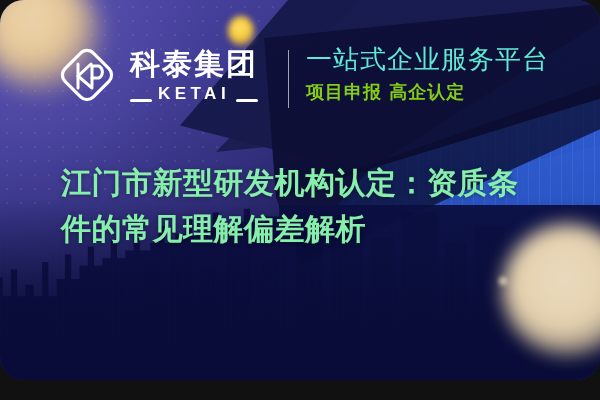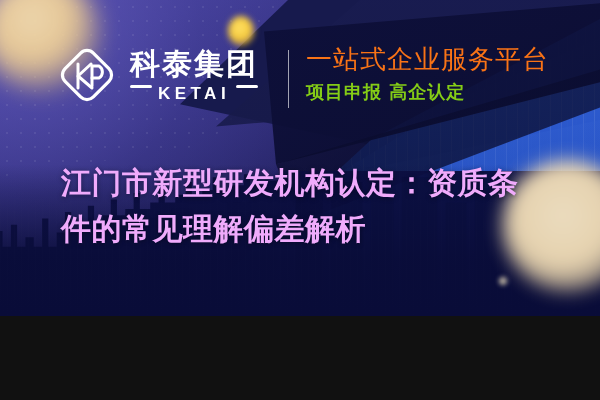--- a/index.html
+++ b/index.html
@@ -3,24 +3,25 @@
 <meta charset="utf-8">
 <style>
   html, body {
     margin: 0;
     padding: 0;
     background: #111;
   }
   #banner {
     position: relative;
     width: 600px;
-    height: 316px;
+    height: 380px;
     overflow: hidden;
     font-family: "Liberation Sans", "DejaVu Sans", sans-serif;
     background: #1c1e52;
+    border-radius: 24px;
   }
 
   
   .layer { position: absolute; inset: 0; }
 
   .bg-base {
     background:
       linear-gradient(155deg,
         #4a45a0 0%,
         #3e3b92 16%,
@@ -169,21 +170,21 @@
     color: #ffffff;
     font-size: 30px;
     font-weight: 700;
     letter-spacing: 2px;
     line-height: 1.05;
     white-space: nowrap;
     font-family: "DejaVu Sans", "Liberation Sans", sans-serif;
   }
   .wordmark-en-row {
     display: flex;
-    align-items: flex-start;
+    align-items: flex-end;
     gap: 6px;
     margin-top: 5px;
     width: 100%;
   }
   .wm-dash { flex: 1; height: 3px; background: #ffffff; border-radius: 2px; }
   .wordmark-en {
     color: #ffffff;
     font-size: 17px;
     font-weight: 700;
     letter-spacing: 4.5px;
@@ -201,21 +202,21 @@
     background: rgba(255,255,255,0.62);
   }
 
   
   .tagline {
     position: absolute;
     left: 306px;
     top: 44px;
   }
   .tagline-main {
-    color: #f97316;
+    color: #5eead4;
     font-size: 26px;
     font-weight: 400;
     letter-spacing: 1px;
     line-height: 1.18;
     white-space: nowrap;
     font-family: "DejaVu Sans", "Liberation Sans", sans-serif;
   }
   .tagline-sub {
     color: #84cc16;
     font-size: 18px;
@@ -226,21 +227,21 @@
     white-space: nowrap;
     font-family: "DejaVu Sans", "Liberation Sans", sans-serif;
   }
 
   
   .headline {
     position: absolute;
     left: 61px;
     top: 160px;
     width: 470px;
-    color: #f0abfc;
+    color: #86efac;
     font-size: 30px;
     font-weight: 700;
     line-height: 1.52;
     letter-spacing: 0.5px;
     text-shadow: 0 1px 5px rgba(0,0,0,0.40);
     font-family: "DejaVu Sans", "Liberation Sans", sans-serif;
   }
 </style>
 </head>
 <body>

